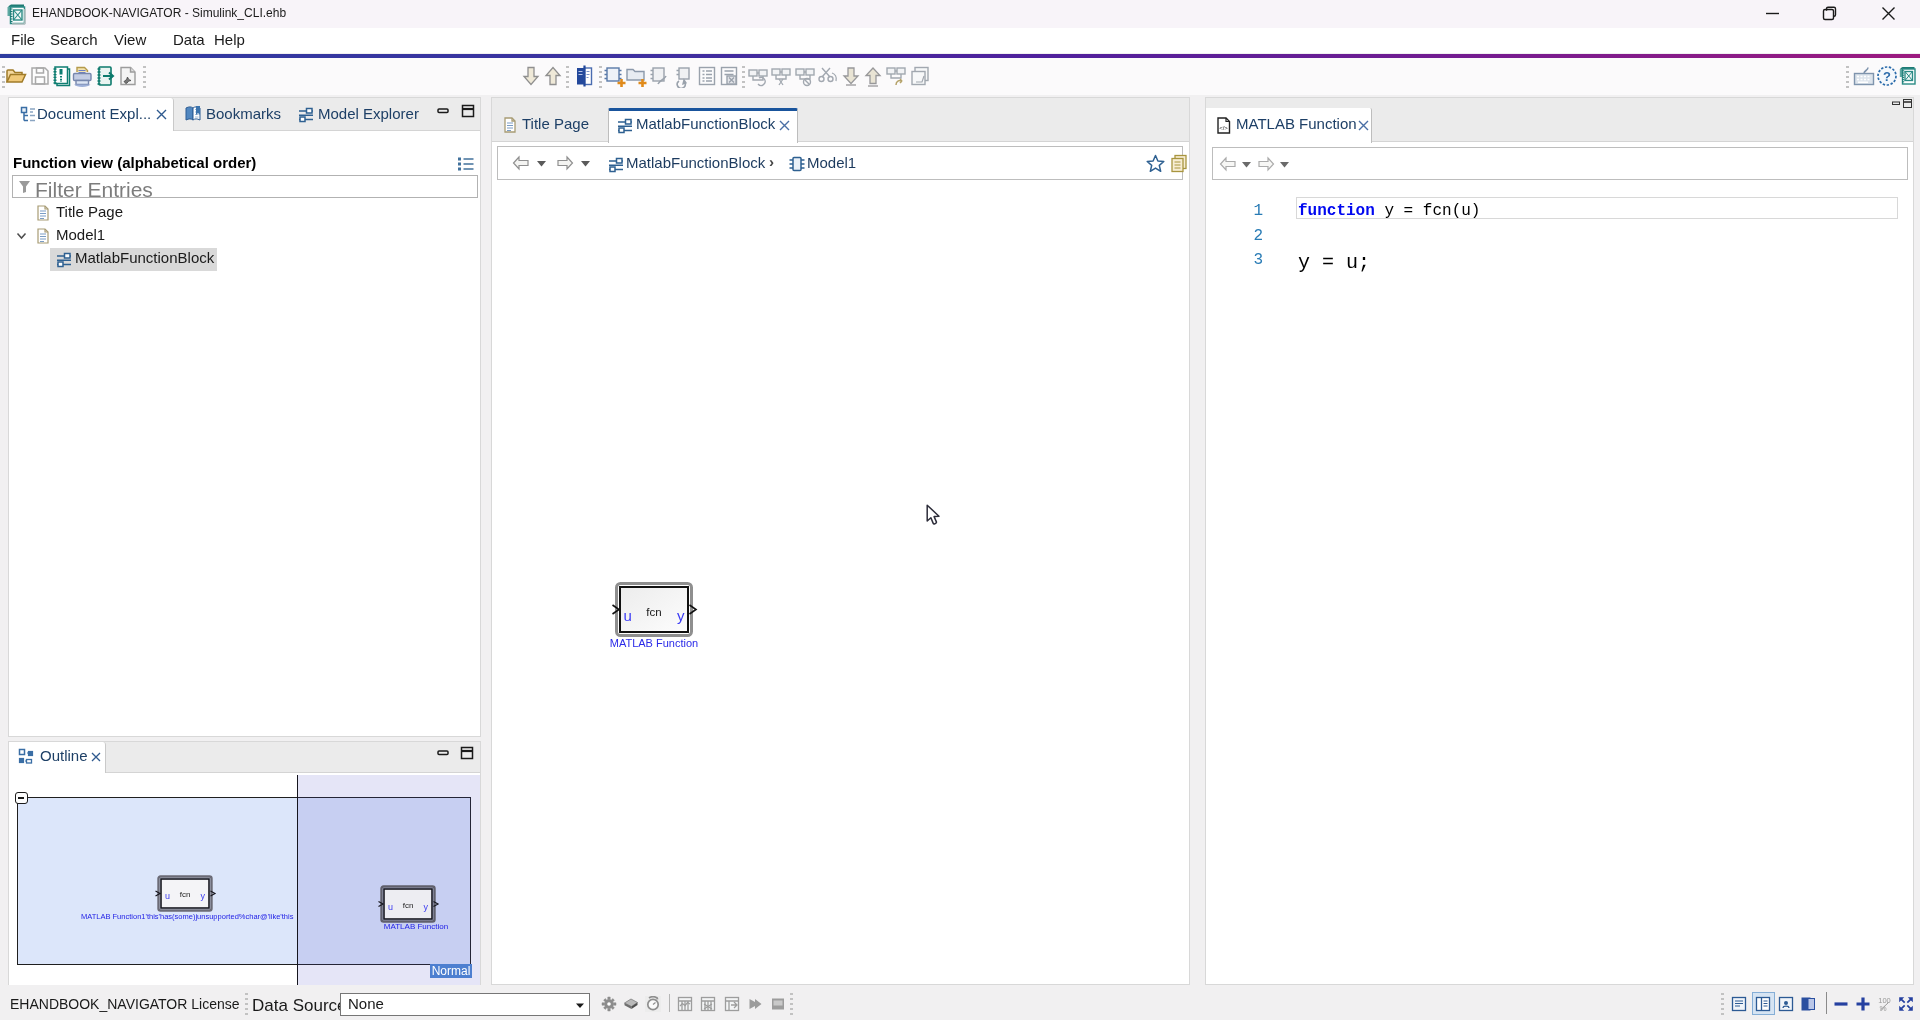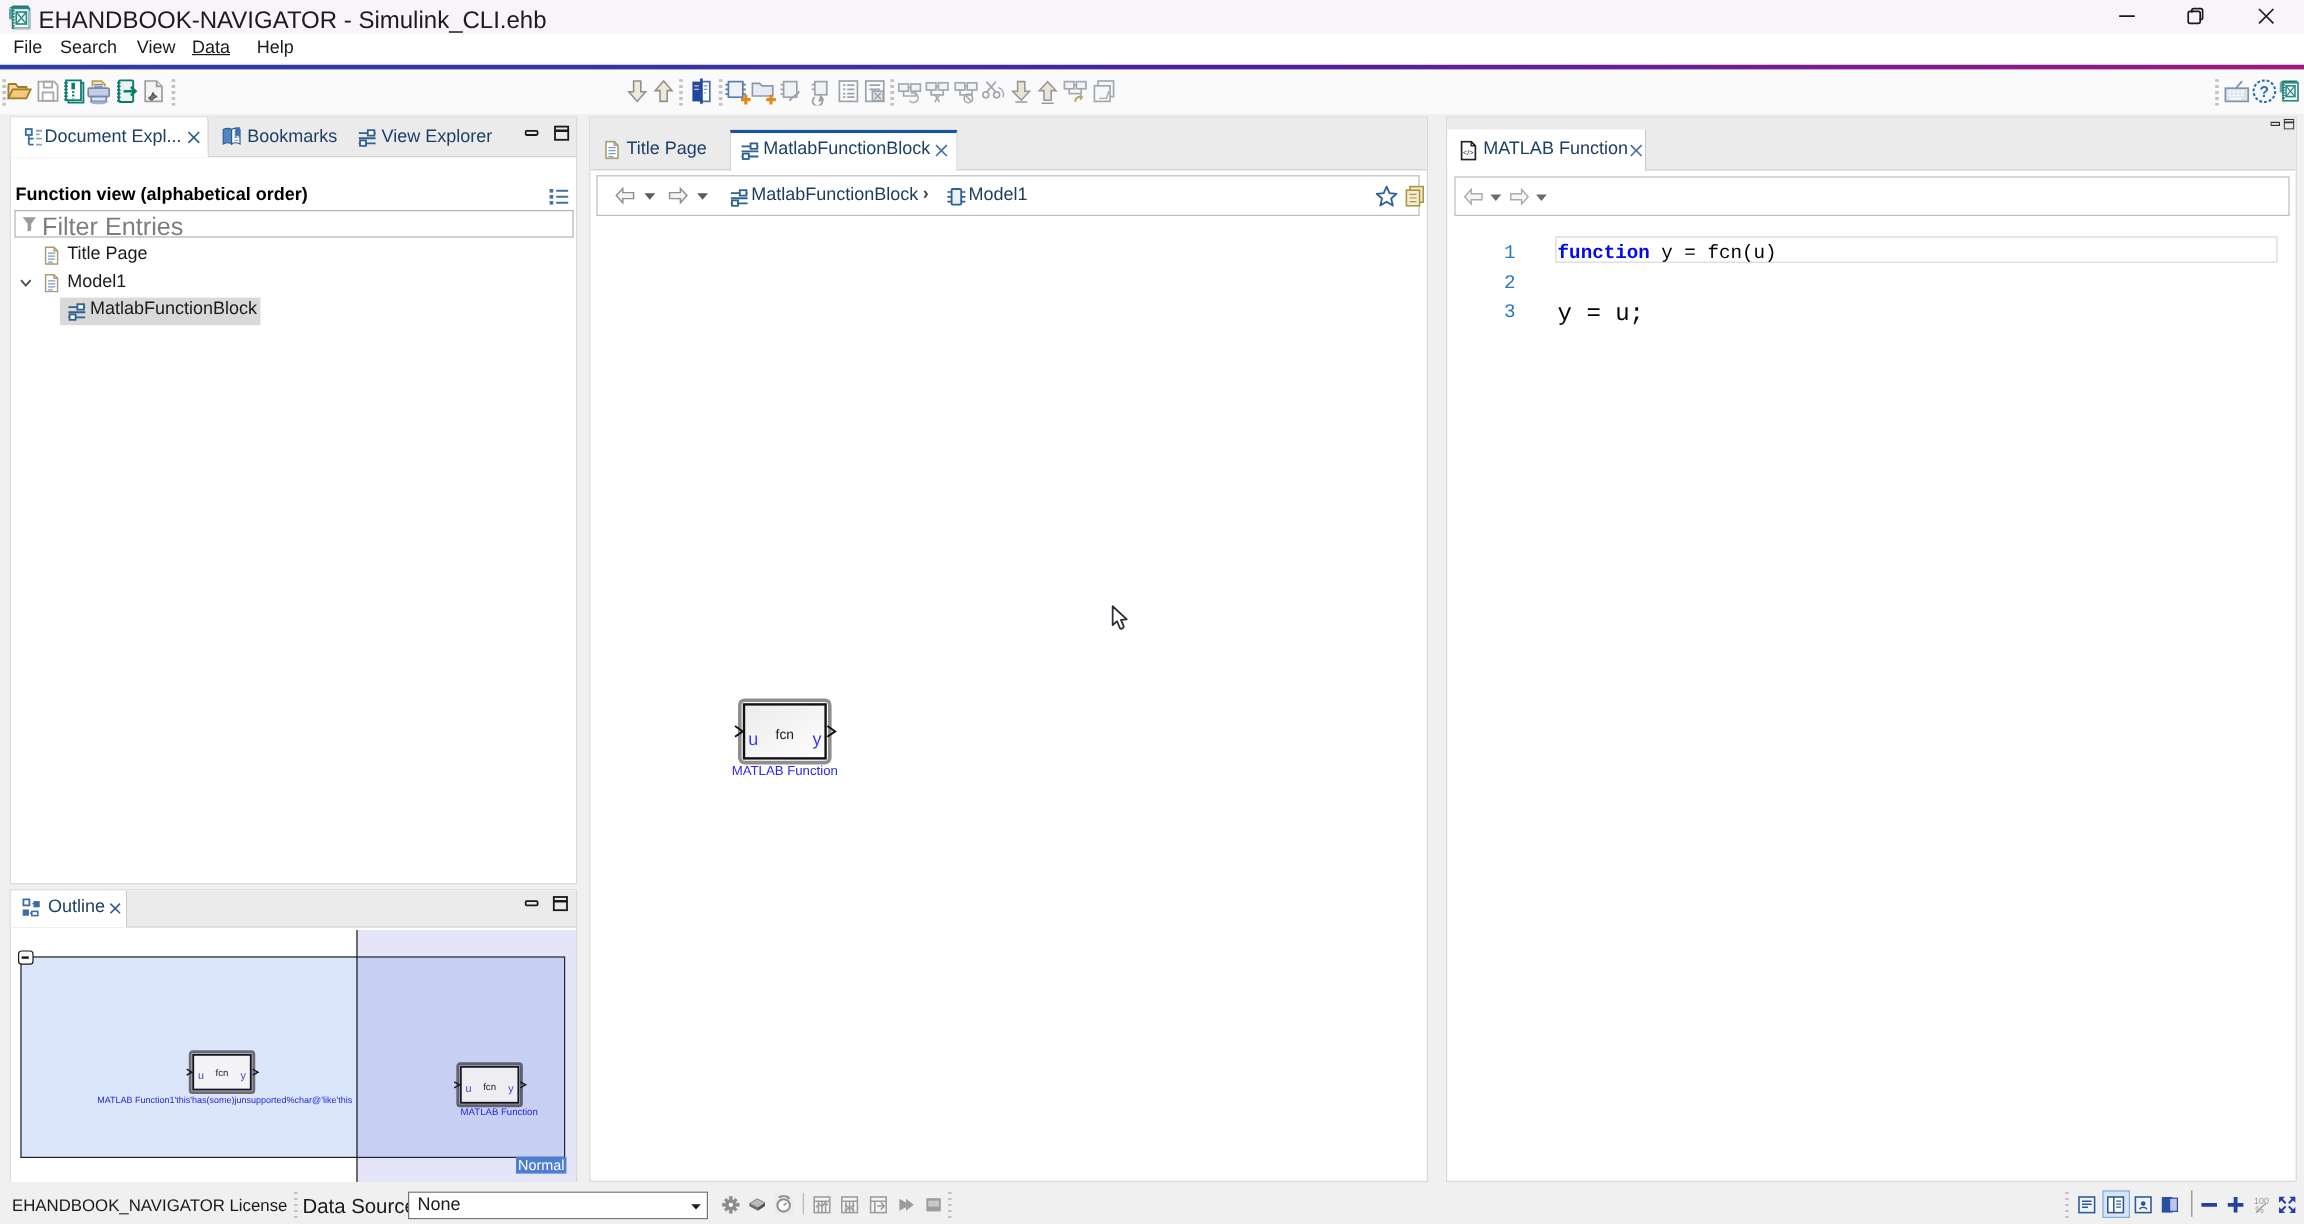--- a/index.html
+++ b/index.html
@@ -1,21 +1,21 @@
 <!DOCTYPE html>
 <html><head>
 <meta charset="utf-8">
 <style>
 * { margin:0; padding:0; box-sizing:border-box; }
 html,body { width:1920px; height:1020px; overflow:hidden; }
 body { font-family:"Liberation Sans", sans-serif; background:#f1f0f1; position:relative; }
 .abs { position:absolute; }
 
 #titlebar { left:0; top:0; width:1920px; height:28px; background:#f8f4f9; }
-#title-text { left:32px; top:6px; font-size:20px; color:#1b1b1b; }
+#title-text { left:32px; top:6px; font-size:12px; color:#1b1b1b; }
 
 #menubar { left:0; top:28px; width:1920px; height:25px; background:#ffffff; }
 .menu-item { position:absolute; top:3px; font-size:15px; color:#1a1a1a; }
 
 #gradline { left:0; top:54px; width:1920px; height:4px;
   background:linear-gradient(90deg,#2e3da0 0%,#3b32a0 30%,#50209c 55%,#7a1b8e 80%,#9c1a7f 100%); }
 
 #toolbar { left:0; top:58px; width:1920px; height:37px; background:#fbfafb; }
 #searchbox { left:151px; top:5px; width:364px; height:26px; background:#fff; border:1px solid #888888; }
 #searchbox .ph { position:absolute; left:9px; top:3px; font-size:15px; color:#757575; }
@@ -54,21 +54,21 @@
     <path d="M5.5 4.5 v-2 a1.5 1.5 0 0 1 1.5 -1.5 h6 a1.5 1.5 0 0 1 1.5 1.5 v6 a1.5 1.5 0 0 1 -1.5 1.5 h-1" fill="none" stroke="#1a1a1a" stroke-width="1.4" transform="translate(0,1.2)"></path>
   </svg>
   <svg class="abs" style="left:1880px; top:5px;" width="17" height="17" viewBox="0 0 17 17">
     <path d="M2.5 2.5 L14.5 14.5 M14.5 2.5 L2.5 14.5" stroke="#1a1a1a" stroke-width="1.4"></path>
   </svg>
 </div>
 <div class="abs" id="menubar">
   <div class="menu-item" style="left:11px;">File</div>
   <div class="menu-item" style="left:50px;">Search</div>
   <div class="menu-item" style="left:114px;">View</div>
-  <div class="menu-item" style="left:160px;text-decoration:underline;">Data</div>
+  <div class="menu-item" style="left:173px;">Data</div>
   <div class="menu-item" style="left:214px;">Help</div>
 </div>
 <div class="abs" id="gradline"></div>
 <div class="abs" id="toolbar">
   <div class="grip" style="left:2px;"></div>
   <div class="grip" style="left:143px;"></div>
 
   <svg class="ticon" style="left:4px;">
       <g fill="none" stroke="#a07b28" stroke-width="1.5">
     <path d="M3 18 V7 a1 1 0 0 1 1-1 h5 l2 2.5 h7 v2.5" fill="#f5d9a0"></path>
@@ -303,21 +303,21 @@
       </g>
   </svg>
   <div class="tab" style="left:197px; top:7px;">Bookmarks</div>
   <svg class="abs" style="left:289px; top:8px;" width="17" height="17" viewBox="0 0 17 17">
     <g stroke="#2e6091" stroke-width="1.5" fill="none">
       <path d="M1 5 h14 M1 9.2 h14 M1 13.4 h14"></path>
       <rect x="8.5" y="2.5" width="5.5" height="4.5" fill="#fff"></rect>
       <rect x="2" y="11" width="5" height="4.5" fill="#fff"></rect>
     </g>
   </svg>
-  <div class="tab" style="left:309px; top:7px;">View Explorer</div>
+  <div class="tab" style="left:309px; top:7px;">Model Explorer</div>
   <svg class="abs" style="left:428px; top:8px;" width="13" height="11" viewBox="0 0 13 11">
       <rect x="1" y="3" width="10" height="3.5" rx="1" fill="none" stroke="#1a1a1a" stroke-width="1.5"></rect>
     </svg>
   <svg class="abs" style="left:452px; top:6px;" width="14" height="14" viewBox="0 0 14 14">
       <rect x="1.5" y="1.5" width="11" height="11" fill="none" stroke="#1a1a1a" stroke-width="1.5"></rect>
       <path d="M1.5 5 h11" stroke="#1a1a1a" stroke-width="2.2"></path>
     </svg>
 
   <div class="abs" style="left:4px; top:56px; font-size:15px; font-weight:bold; color:#000;">Function view (alphabetical order)</div>
   <svg class="abs" style="left:448px; top:58px;" width="18" height="16" viewBox="0 0 18 16">

